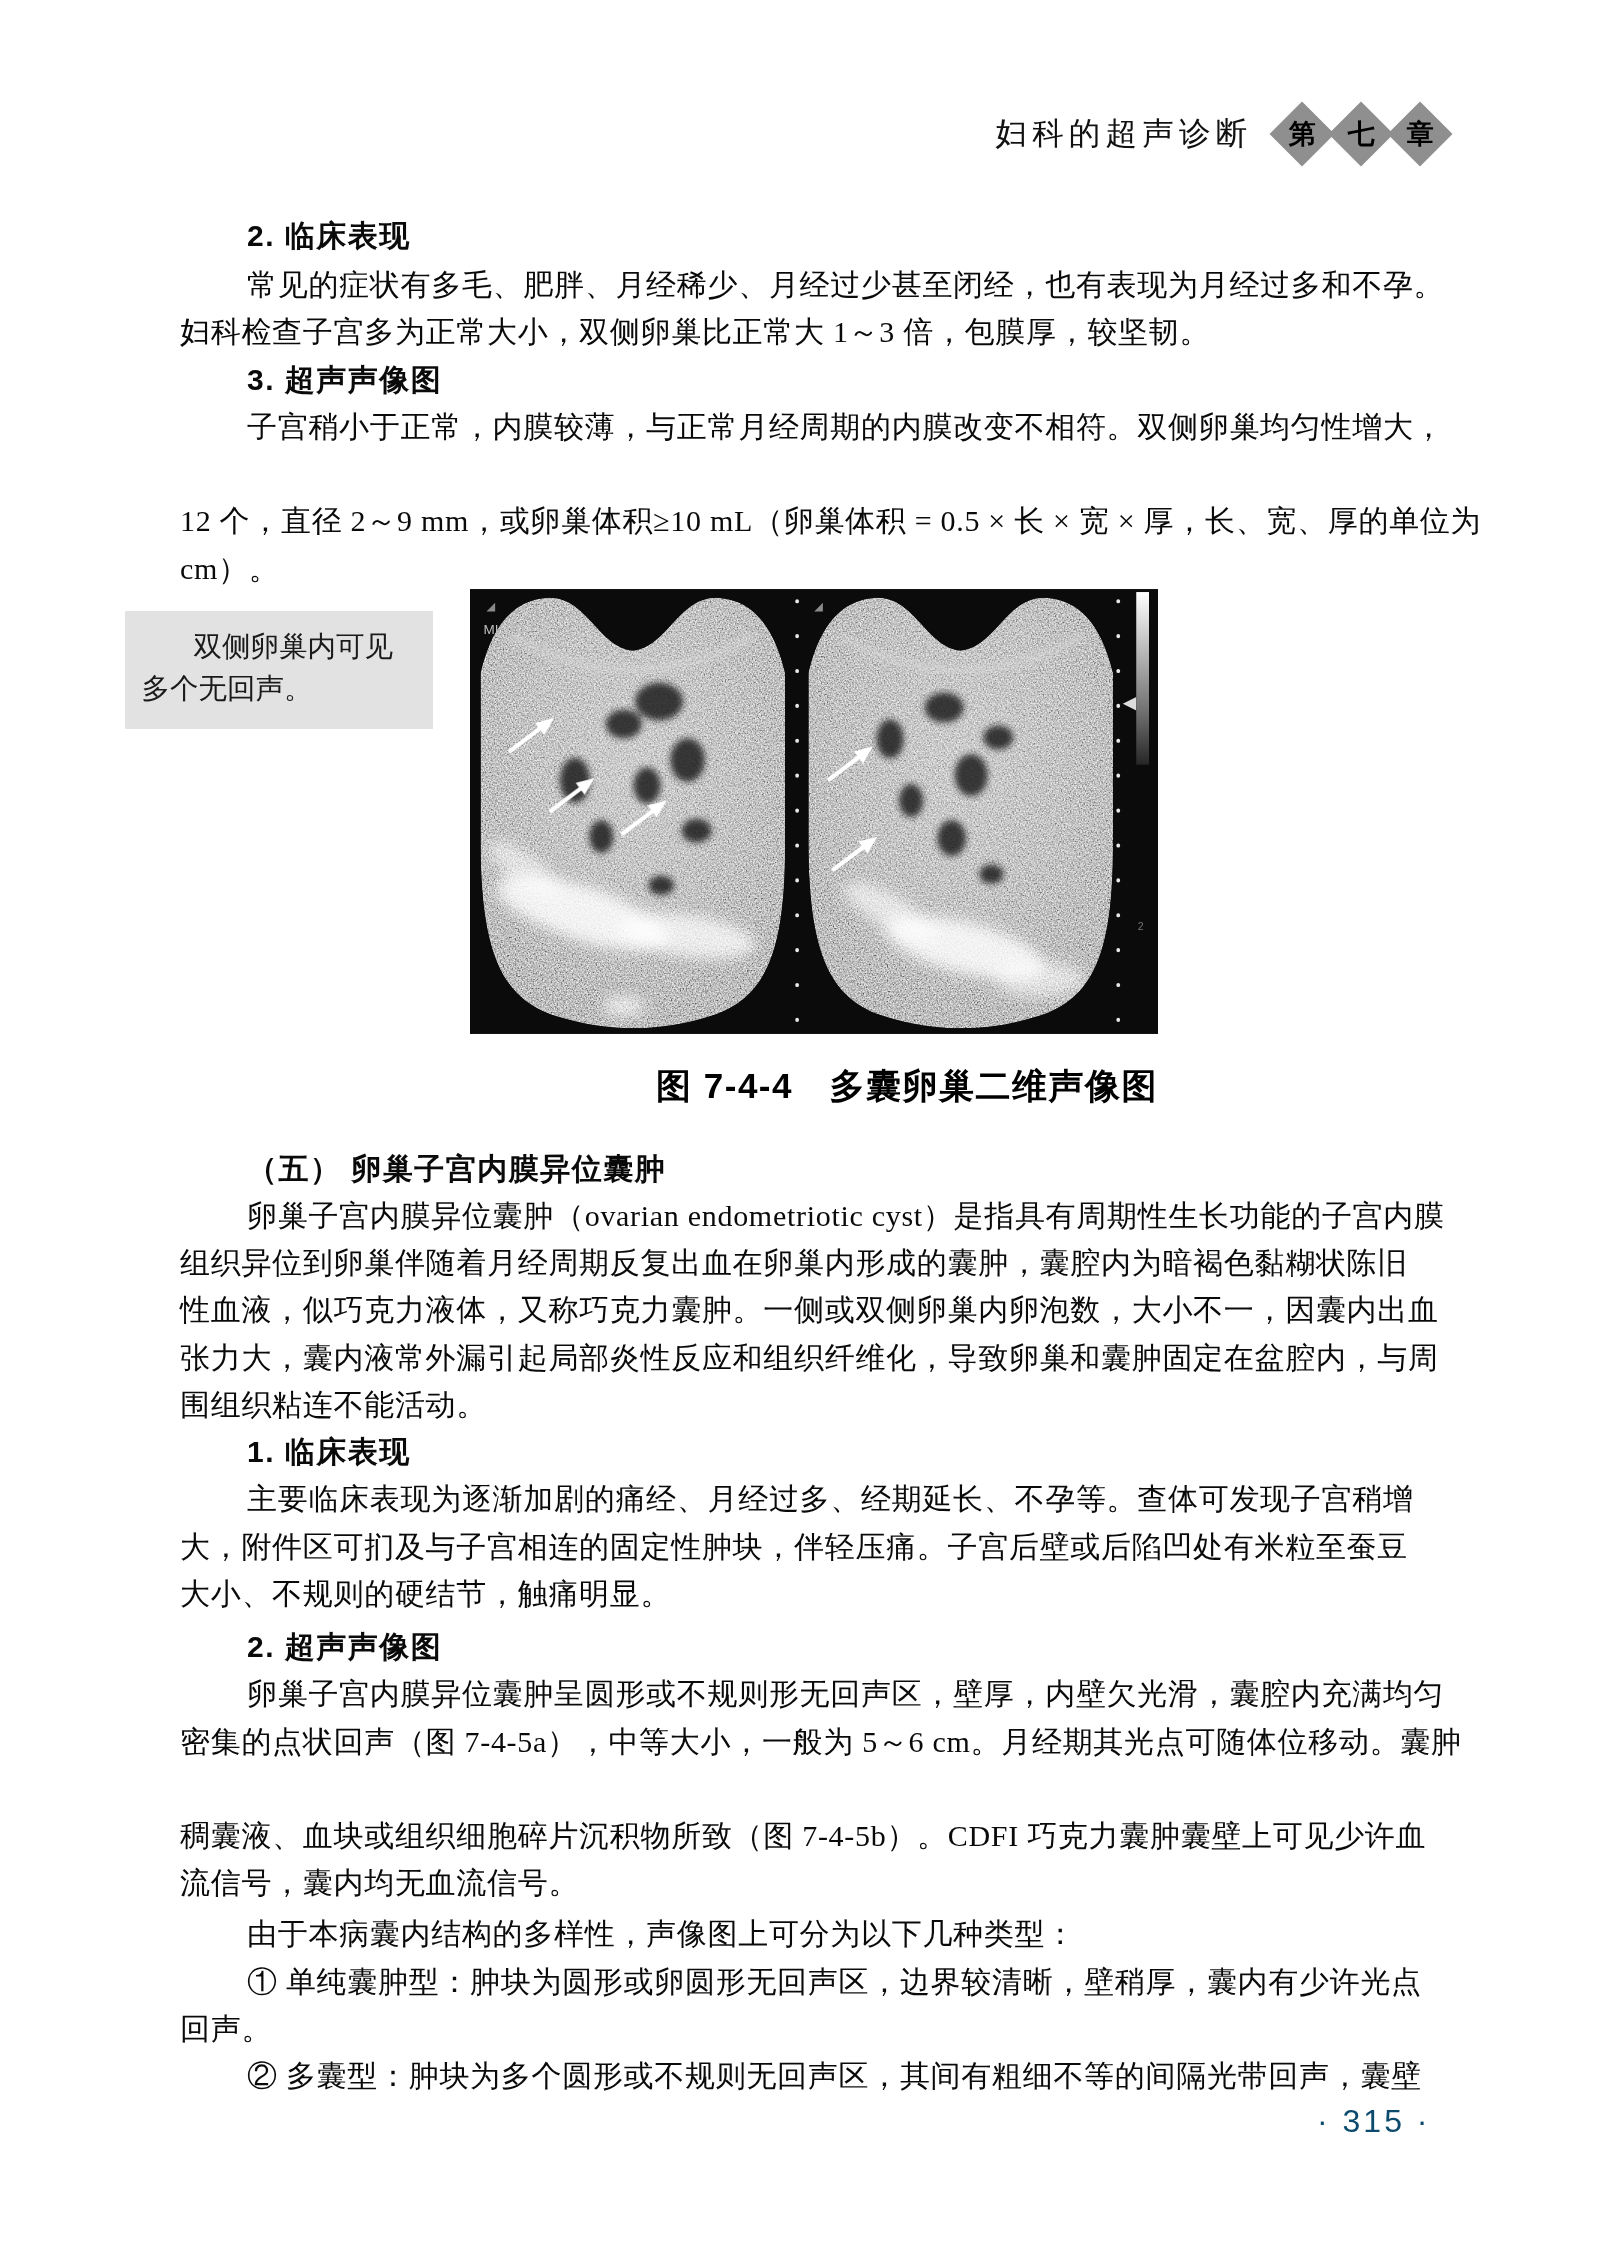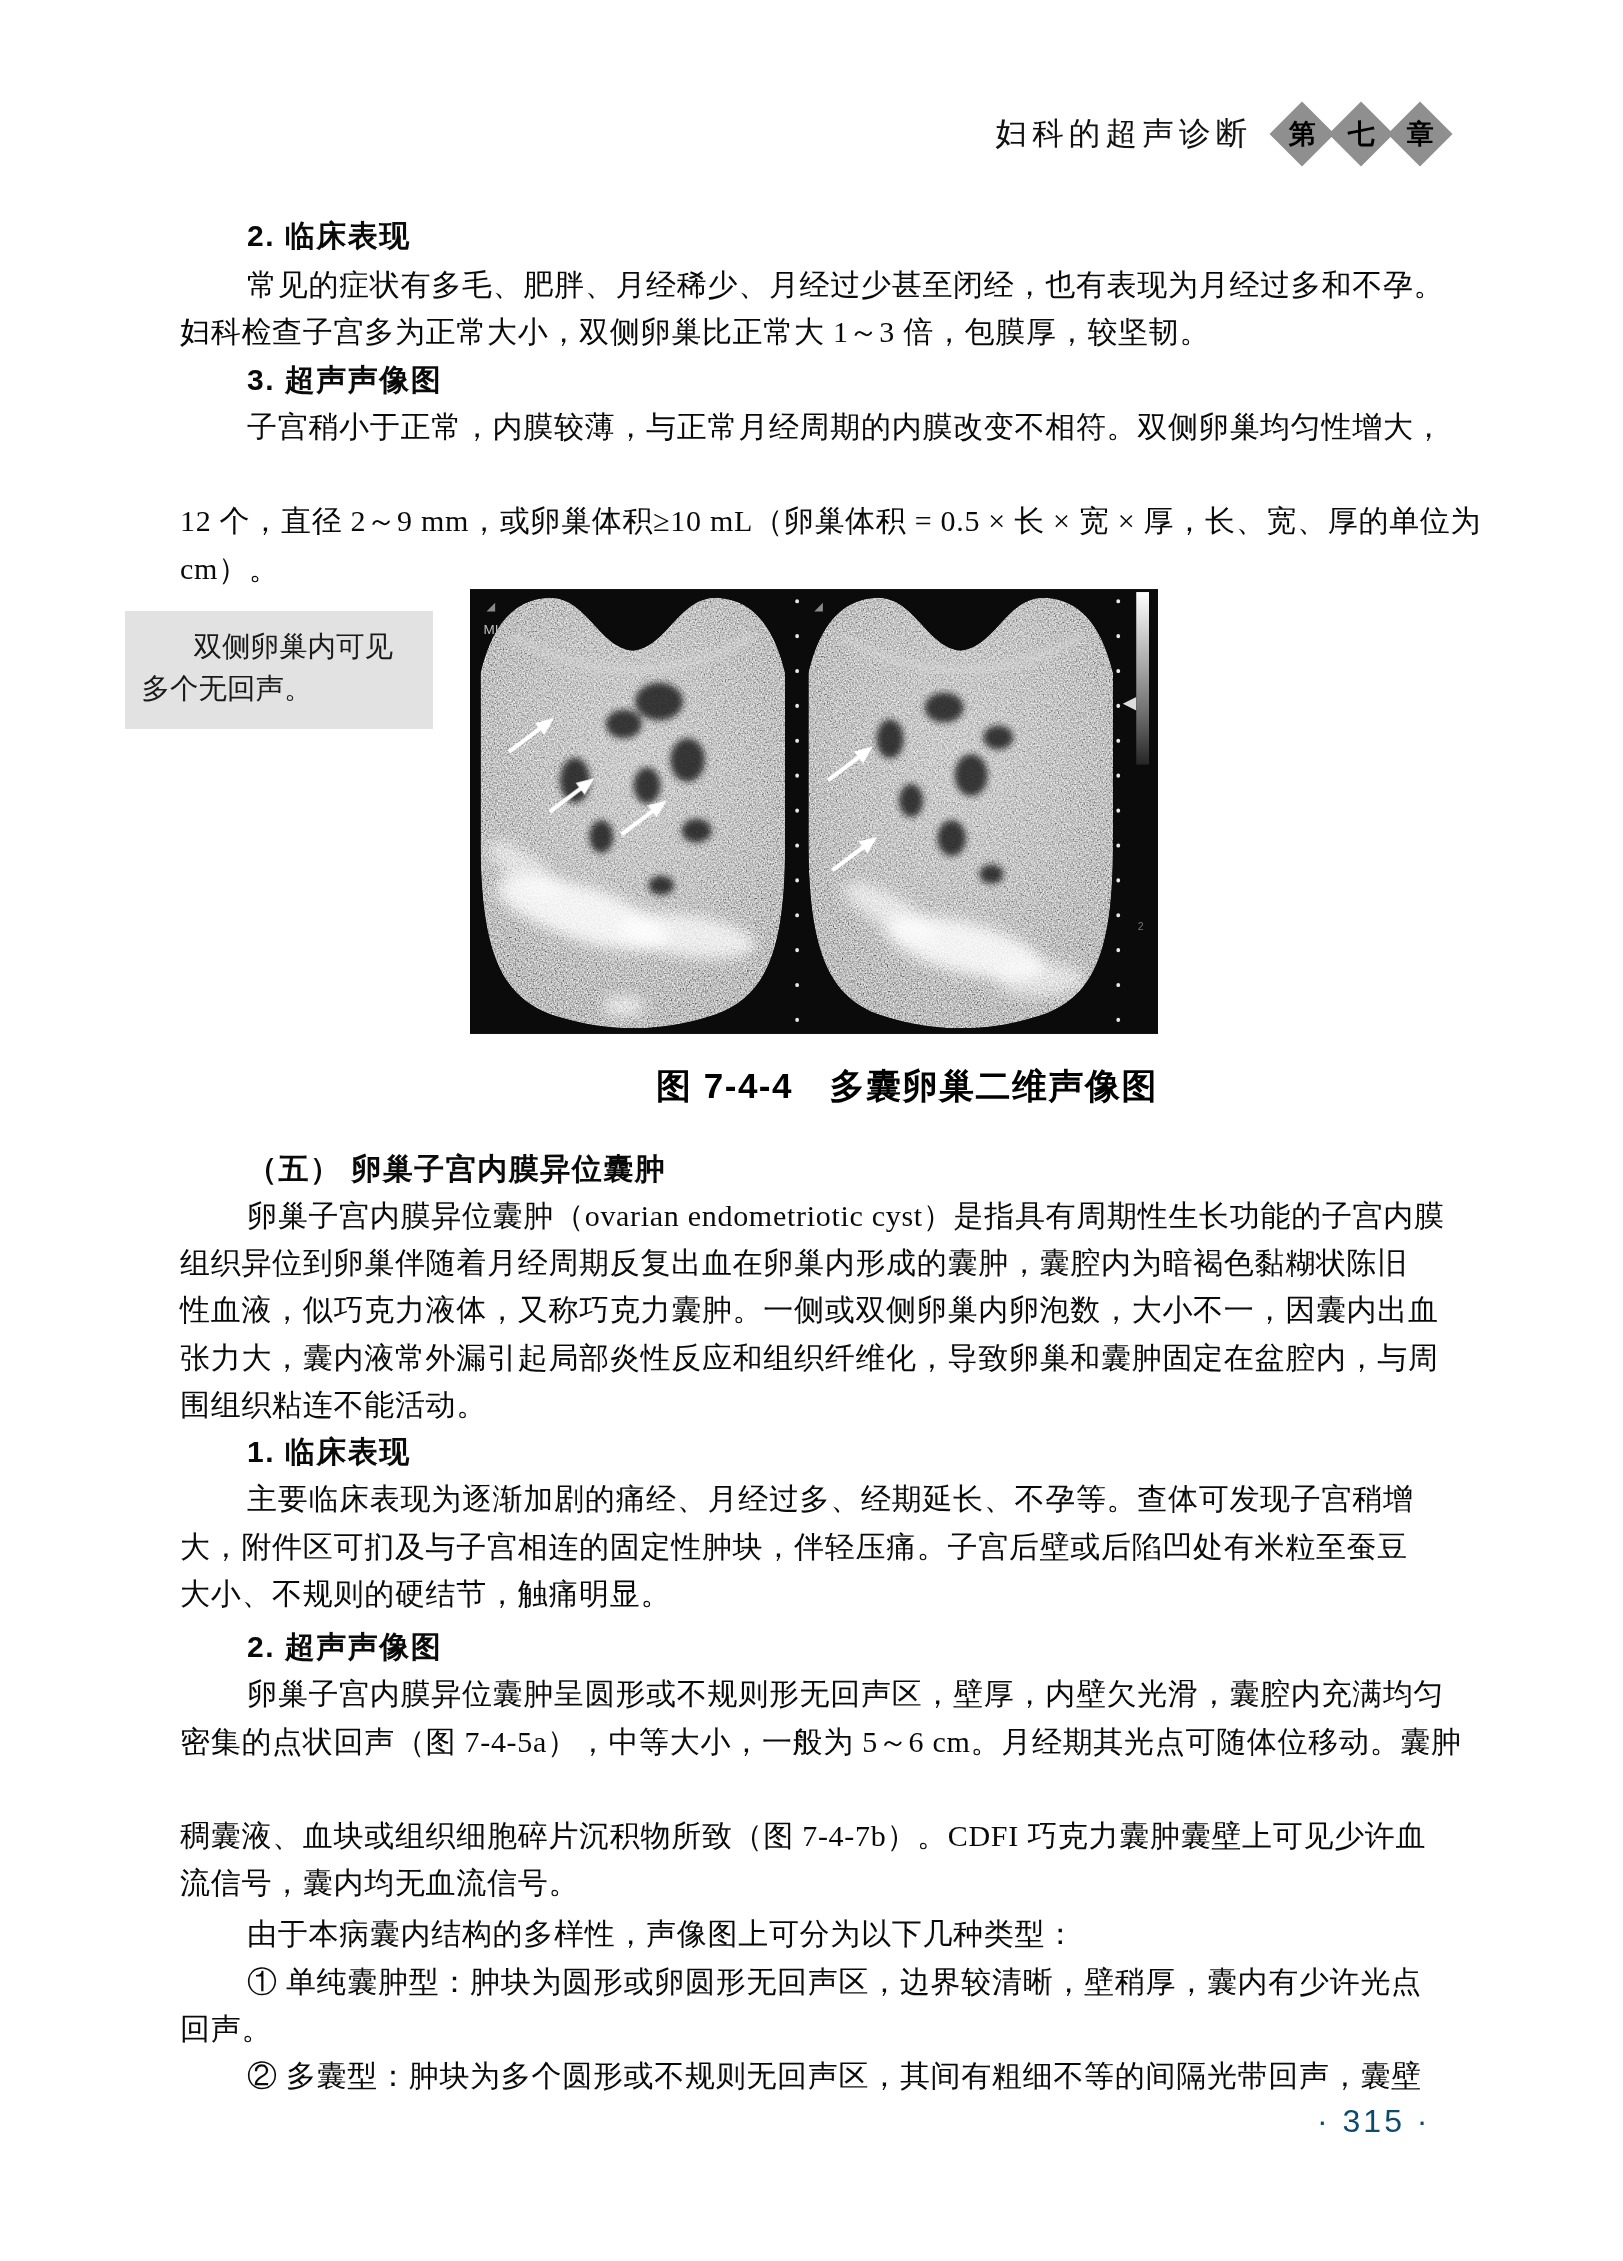--- a/index.html
+++ b/index.html
@@ -217,21 +217,21 @@
   <div class="bl" style="top:1270px;left:180px">性血液，似巧克力液体，又称巧克力囊肿。一侧或双侧卵巢内卵泡数，大小不一，因囊内出血</div>
   <div class="bl" style="top:1318px;left:180px">张力大，囊内液常外漏引起局部炎性反应和组织纤维化，导致卵巢和囊肿固定在盆腔内，与周</div>
   <div class="bl" style="top:1365px;left:180px">围组织粘连不能活动。</div>
   <div class="bl hd" style="top:1412px;left:247px">1. 临床表现</div>
   <div class="bl" style="top:1459px;left:247px">主要临床表现为逐渐加剧的痛经、月经过多、经期延长、不孕等。查体可发现子宫稍增</div>
   <div class="bl" style="top:1507px;left:180px">大，附件区可扪及与子宫相连的固定性肿块，伴轻压痛。子宫后壁或后陷凹处有米粒至蚕豆</div>
   <div class="bl" style="top:1554px;left:180px">大小、不规则的硬结节，触痛明显。</div>
   <div class="bl hd" style="top:1607px;left:247px">2. 超声声像图</div>
   <div class="bl" style="top:1654px;left:247px">卵巢子宫内膜异位囊肿呈圆形或不规则形无回声区，壁厚，内壁欠光滑，囊腔内充满均匀</div>
   <div class="bl" style="top:1702px;left:180px">密集的点状回声（图 7-4-5a），中等大小，一般为 5～6 cm。月经期其光点可随体位移动。囊肿</div>
-  <div class="bl" style="top:1796px;left:180px">稠囊液、血块或组织细胞碎片沉积物所致（图 7-4-7b）。CDFI 巧克力囊肿囊壁上可见少许血</div>
+  <div class="bl" style="top:1796px;left:180px">稠囊液、血块或组织细胞碎片沉积物所致（图 7-4-5b）。CDFI 巧克力囊肿囊壁上可见少许血</div>
   <div class="bl" style="top:1843px;left:180px">流信号，囊内均无血流信号。</div>
   <div class="bl" style="top:1894px;left:247px">由于本病囊内结构的多样性，声像图上可分为以下几种类型：</div>
   <div class="bl" style="top:1942px;left:247px">① 单纯囊肿型：肿块为圆形或卵圆形无回声区，边界较清晰，壁稍厚，囊内有少许光点</div>
   <div class="bl" style="top:1989px;left:180px">回声。</div>
   <div class="bl" style="top:2036px;left:247px">② 多囊型：肿块为多个圆形或不规则无回声区，其间有粗细不等的间隔光带回声，囊壁</div>
 
   <div class="pageno">· 315 ·</div>
 
 </div>
 

